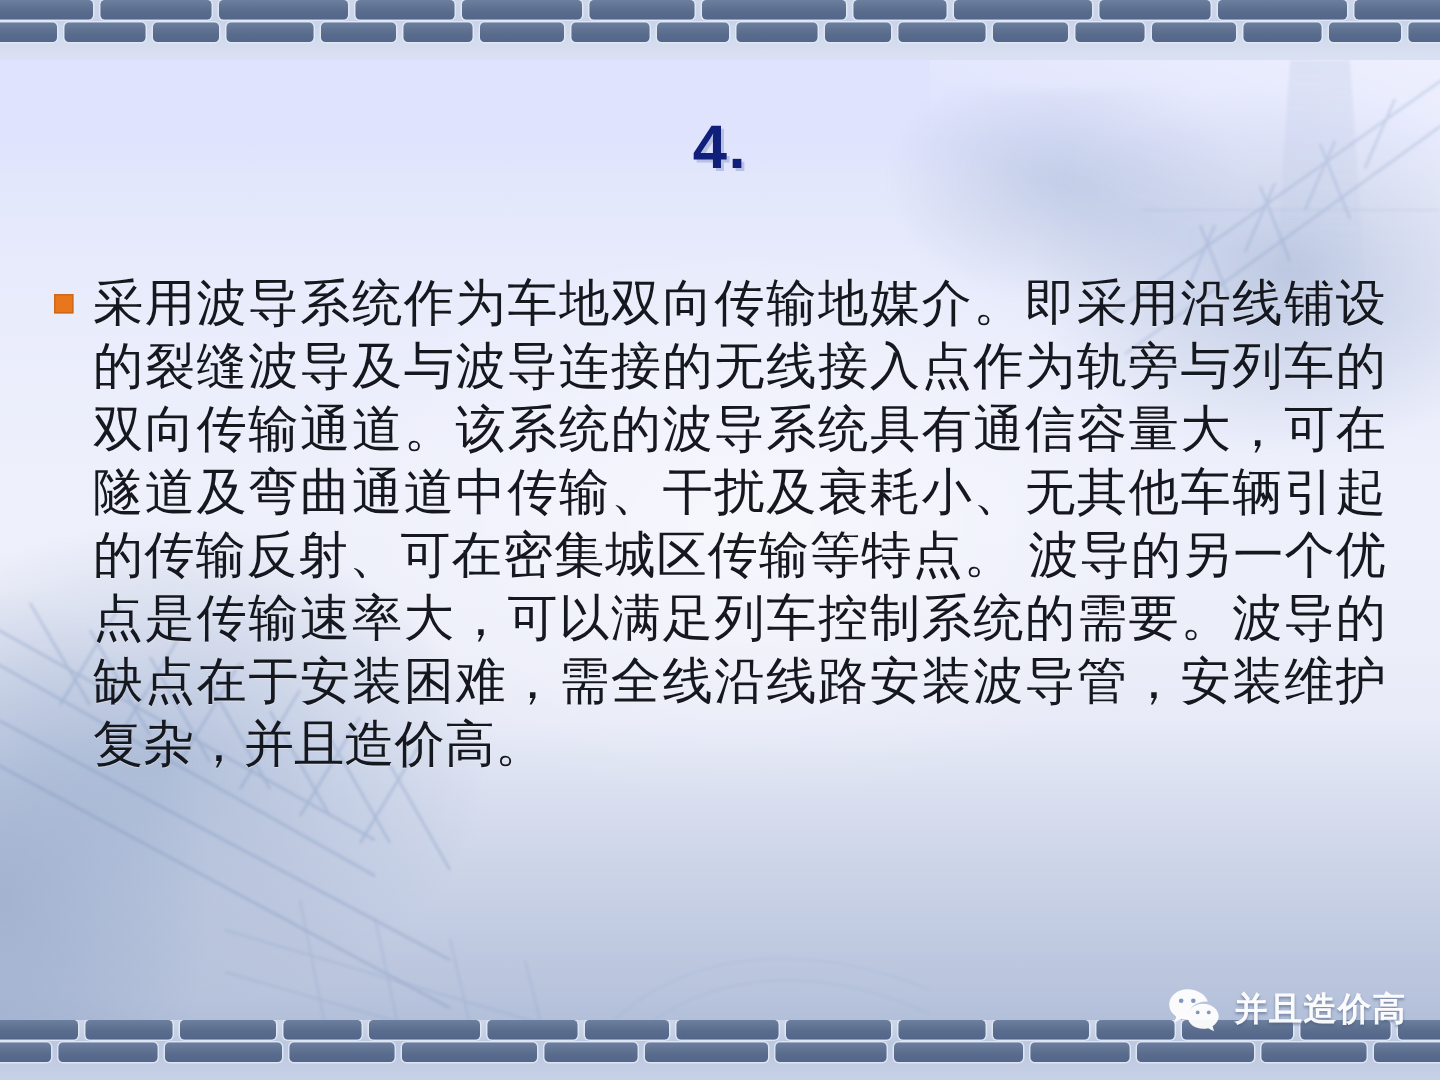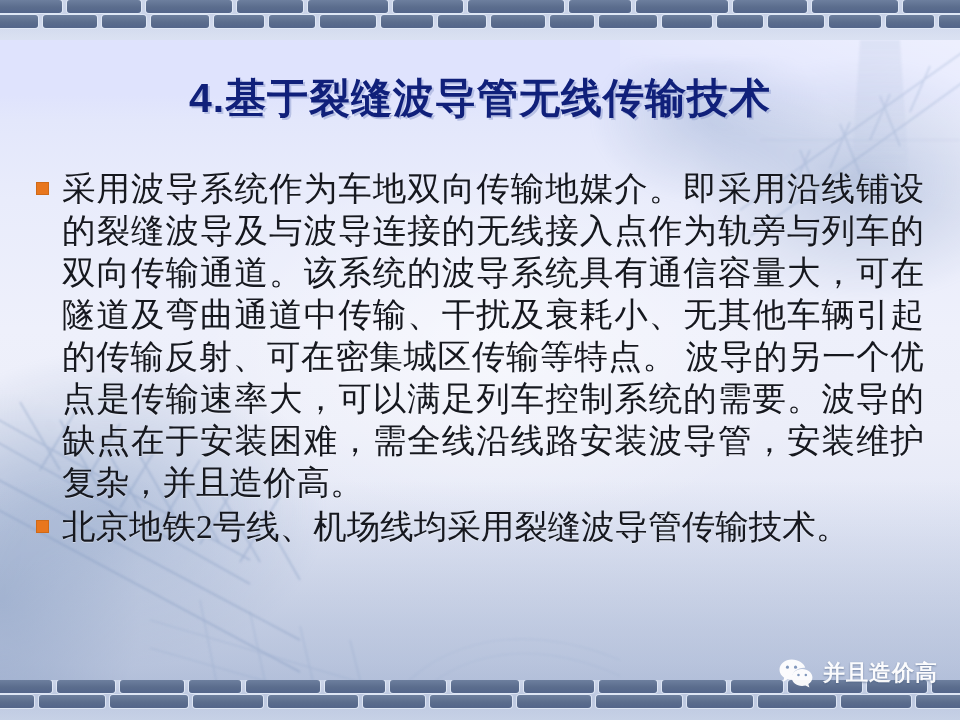--- a/index.html
+++ b/index.html
@@ -84,21 +84,21 @@
     font-family:"Liberation Serif","DejaVu Serif",serif;
     font-size:41px;font-weight:bold;letter-spacing:1px;
     color:#10207a;
     text-shadow:2px 2px 0 rgba(150,162,210,.55);
     white-space:nowrap;
   }
   #title .num{font-family:"Liberation Sans","DejaVu Sans",sans-serif;}
 
   
   #body-block{
-    position:absolute;left:36px;top:168px;width:888px;
+    position:absolute;left:36px;top:182px;width:888px;
   }
   .bullet-row{display:flex;align-items:flex-start;}
   .bullet-row + .bullet-row{margin-top:2px;}
   .bullet-mark{
     flex:0 0 auto;width:13px;height:13px;margin-top:14px;margin-right:13px;
     background:#e8761d;
     box-shadow:inset 0 0 0 1px rgba(190,96,20,.6);
   }
   .bullet-text{
     flex:1 1 auto;
@@ -232,34 +232,29 @@
         <span class="brick" style="left: 717px; width: 46px;"></span>
         <span class="brick" style="left: 768px; width: 56px;"></span>
         <span class="brick" style="left: 829px; width: 52px;"></span>
         <span class="brick" style="left: 886px; width: 48px;"></span>
         <span class="brick" style="left: 939px; width: 54px;"></span>
       </div>
   </div>
 
   <h1 id="title">
       <span class="num">4.</span>
-      <span>基于裂缝波导管无线传输技术</span>
     </h1>
 
   <div id="body-block">
 
     <div class="bullet-row">
       <span class="bullet-mark"></span>
       <div class="bullet-text">采用波导系统作为车地双向传输地媒介。即采用沿线铺设的裂缝波导及与波导连接的无线接入点作为轨旁与列车的双向传输通道。该系统的波导系统具有通信容量大，可在隧道及弯曲通道中传输、干扰及衰耗小、无其他车辆引起的传输反射、可在密集城区传输等特点。 波导的另一个优点是传输速率大，可以满足列车控制系统的需要。波导的缺点在于安装困难，需全线沿线路安装波导管，安装维护复杂，并且造价高。</div>
     </div>
 
-    <div class="bullet-row">
-      <span class="bullet-mark"></span>
-      <div class="bullet-text">北京地铁2号线、机场线均采用裂缝波导管传输技术。</div>
-    </div>
 
   </div>
 
   <div class="brickband" id="brick-bottom">
     <div class="bandwash"></div>
     <div class="brickrow" id="brickrow-bot-a">
         <span class="brick" style="left: -18px; width: 70px;"></span>
         <span class="brick" style="left: 57px; width: 58px;"></span>
         <span class="brick" style="left: 120px; width: 64px;"></span>
         <span class="brick" style="left: 189px; width: 52px;"></span>

